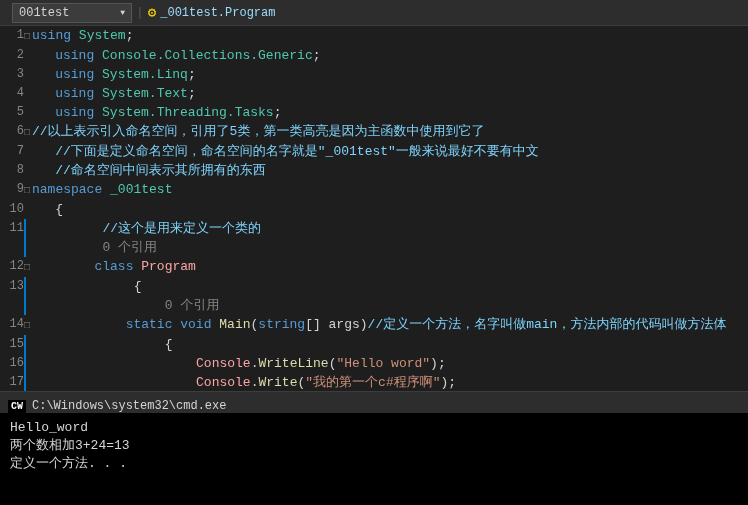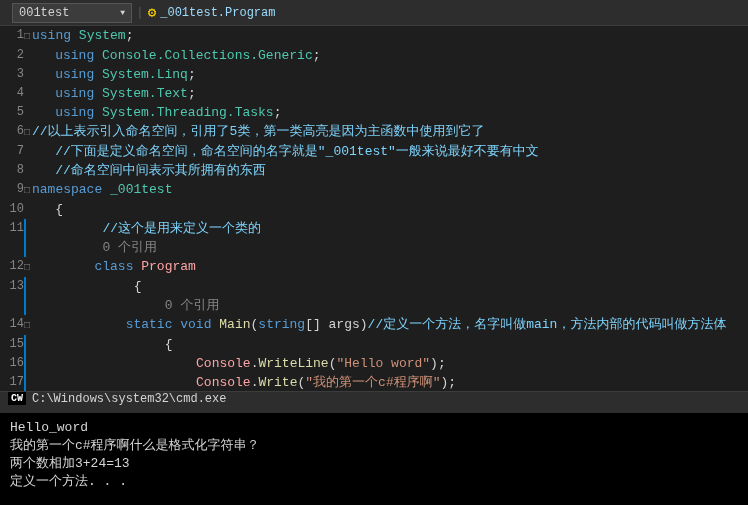--- a/index.html
+++ b/index.html
@@ -67,21 +67,21 @@
     .cm { color: #7dd3fc; } 
     .pn { color: #d4d4d4; } 
     .ref { color: #858585; font-size: 13px; } 
     .fold-icon { color: #858585; font-size: 10px; margin-right: 2px; cursor: pointer; }
     
     
     .terminal-titlebar {
       background: #2d2d2d;
       height: 22px;
       display: flex;
-      align-items: flex-start;
+      align-items: flex-end;
       padding: 0 8px;
       gap: 6px;
       border-top: 1px solid #3c3c3c;
     }
     .terminal-icon {
       background: #000;
       color: #fff;
       font-size: 10px;
       padding: 1px 3px;
       font-weight: bold;
@@ -288,17 +288,16 @@
   </div>
 </div>
 
 <div class="terminal-titlebar">
   <span class="terminal-icon">CW</span>
   <span class="terminal-title">C:\Windows\system32\cmd.exe</span>
 </div>
 
 <div class="terminal">
   <div>Hello_word</div>
-  <div>我的第一个c#程序啊什么是格式化字符串？</div>
   <div>两个数相加3+24=13</div>
   <div>定义一个方法. . .</div>
   <div class="terminal-watermark">CSDN @渐渐同学</div>
 </div>
 
 </body></html>

